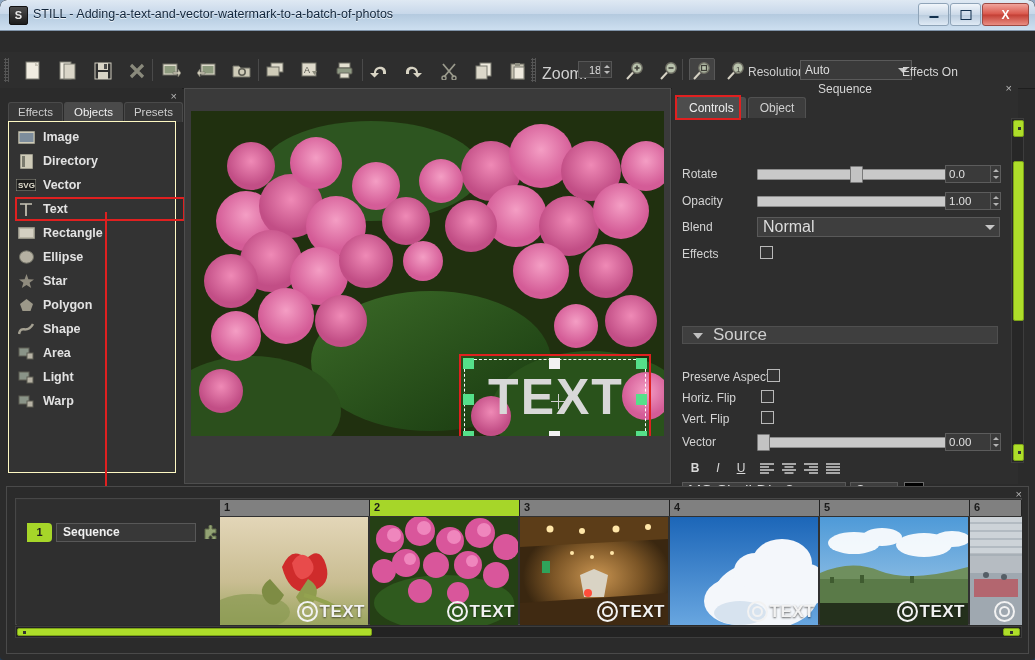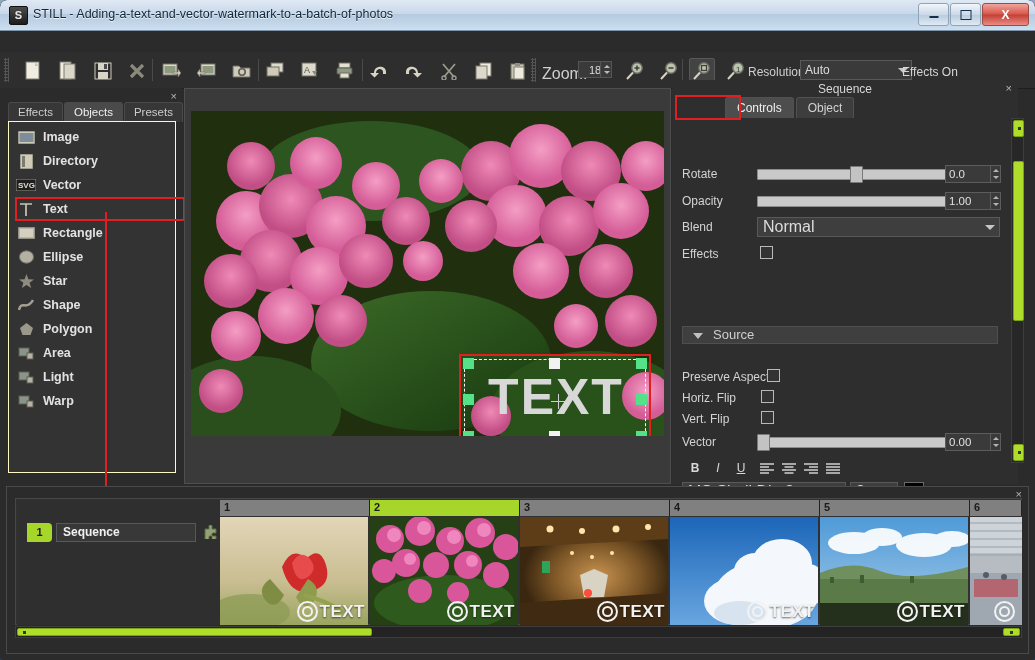--- a/index.html
+++ b/index.html
@@ -183,21 +183,21 @@
     background:#2e2e2e;
   }
   .rp-title{position:absolute;left:0;top:2px;width:346px;text-align:center;color:#d6d6d6;font-size:12px;}
   .rp-close{position:absolute;right:6px;top:2px;color:#b8b8b8;font-size:11px;}
   .rtabs{position:absolute;left:5px;top:17px;display:flex;}
   .rtab{
     height:21px;line-height:20px;padding:0 11px;font-size:12px;color:#d0d0d0;
     background:#3d3d3d;border:1px solid #515151;border-bottom:none;border-radius:3px 3px 0 0;
     margin-right:2px;box-sizing:border-box;
   }
-  .rtab.active{background:#4d4d4d;color:#f0f0f0;margin-left:48px;}
+  .rtab.active{background:#4d4d4d;color:#f0f0f0;}
   .rtab-sel{position:absolute;left:3px;top:15px;width:66px;height:25px;border:2px solid #e02020;box-sizing:border-box;pointer-events:none;}
   .rbody{position:absolute;left:0;top:40px;width:336px;height:364px;}
   .row{position:absolute;left:0;width:336px;height:21px;}
   .row .lbl{position:absolute;left:10px;top:3px;font-size:12px;color:#d3d3d3;}
   .slider{
     position:absolute;height:11px;background:#c9c9c9;border:1px solid #8c8c8c;box-sizing:border-box;border-radius:1px;
   }
   .knob{position:absolute;width:13px;height:17px;background:#c3c3c3;border:1px solid #7a7a7a;box-sizing:border-box;border-radius:1px;}
   .numfield{
     position:absolute;height:18px;width:46px;background:#3a3a3a;border:1px solid #5c5c5c;box-sizing:border-box;
@@ -212,21 +212,21 @@
     color:#dcdcdc;font-size:16px;line-height:18px;padding-left:5px;
   }
   .combo .arw{position:absolute;right:4px;top:7px;border-left:5px solid transparent;border-right:5px solid transparent;border-top:5px solid #c6c6c6;}
   .chk{position:absolute;width:13px;height:13px;background:#333;border:1px solid #b9b9b9;box-sizing:border-box;}
   .chk.on:after{
     content:"\2716";position:absolute;left:0;top:-2px;width:11px;text-align:center;
     font-size:11px;color:#e8e8e8;line-height:14px;
   }
   .grouphdr{
     position:absolute;left:10px;width:316px;height:18px;background:#3f3f3f;border:1px solid #4f4f4f;box-sizing:border-box;
-    color:#cfcfcf;font-size:13px;line-height:16px;padding-left:30px;
+    color:#cfcfcf;font-size:17px;line-height:16px;padding-left:30px;
   }
   .grouphdr .tri{position:absolute;left:10px;top:6px;border-left:5px solid transparent;border-right:5px solid transparent;border-top:6px solid #c0c0c0;}
   .fmtbtn{
     position:absolute;top:0;width:18px;height:16px;display:flex;align-items:center;justify-content:center;
     color:#2a2a2a;font-size:12px;
   }
   .txtarea{
     position:absolute;left:10px;width:316px;height:62px;background:#343434;border:1px solid #575757;box-sizing:border-box;
     color:#e6e6e6;font-size:12.5px;font-weight:bold;padding:4px 6px;
   }
@@ -528,33 +528,33 @@
       <div class="objrow">
         <span class="ic">
             <svg width="15" height="14">
               <path d="M7.5 0 L9.4 5.2 L15 5.4 L10.6 8.8 L12.2 14 L7.5 10.9 L2.8 14 L4.4 8.8 L0 5.4 L5.6 5.2 Z" fill="#8f8b7e"></path>
             </svg>
           </span>
         <span>Star</span>
       </div>
       <div class="objrow">
         <span class="ic">
+            <svg width="15" height="14">
+              <path d="M7.5 1 L14 6 L11.5 13 L3.5 13 L1 6 Z" fill="#9c9889"></path>
+            </svg>
+          </span>
+        <span>Polygon</span>
+      </div>
+      <div class="objrow">
+        <span class="ic">
             <svg width="16" height="14">
               <path d="M1 12 C3 2, 9 13, 15 2" stroke="#a5a192" stroke-width="2.5" fill="none"></path>
             </svg>
           </span>
         <span>Shape</span>
-      </div>
-      <div class="objrow">
-        <span class="ic">
-            <svg width="15" height="14">
-              <path d="M7.5 1 L14 6 L11.5 13 L3.5 13 L1 6 Z" fill="#9c9889"></path>
-            </svg>
-          </span>
-        <span>Polygon</span>
       </div>
       <div class="objrow">
         <span class="ic">
             <svg width="16" height="14">
               <rect x="1" y="2" width="10" height="8" fill="#8a9488" stroke="#5f5f55"></rect>
               <rect x="9" y="7" width="6" height="6" fill="#b6b2a4" stroke="#5f5f55"></rect>
             </svg>
           </span>
         <span>Area</span>
       </div>

